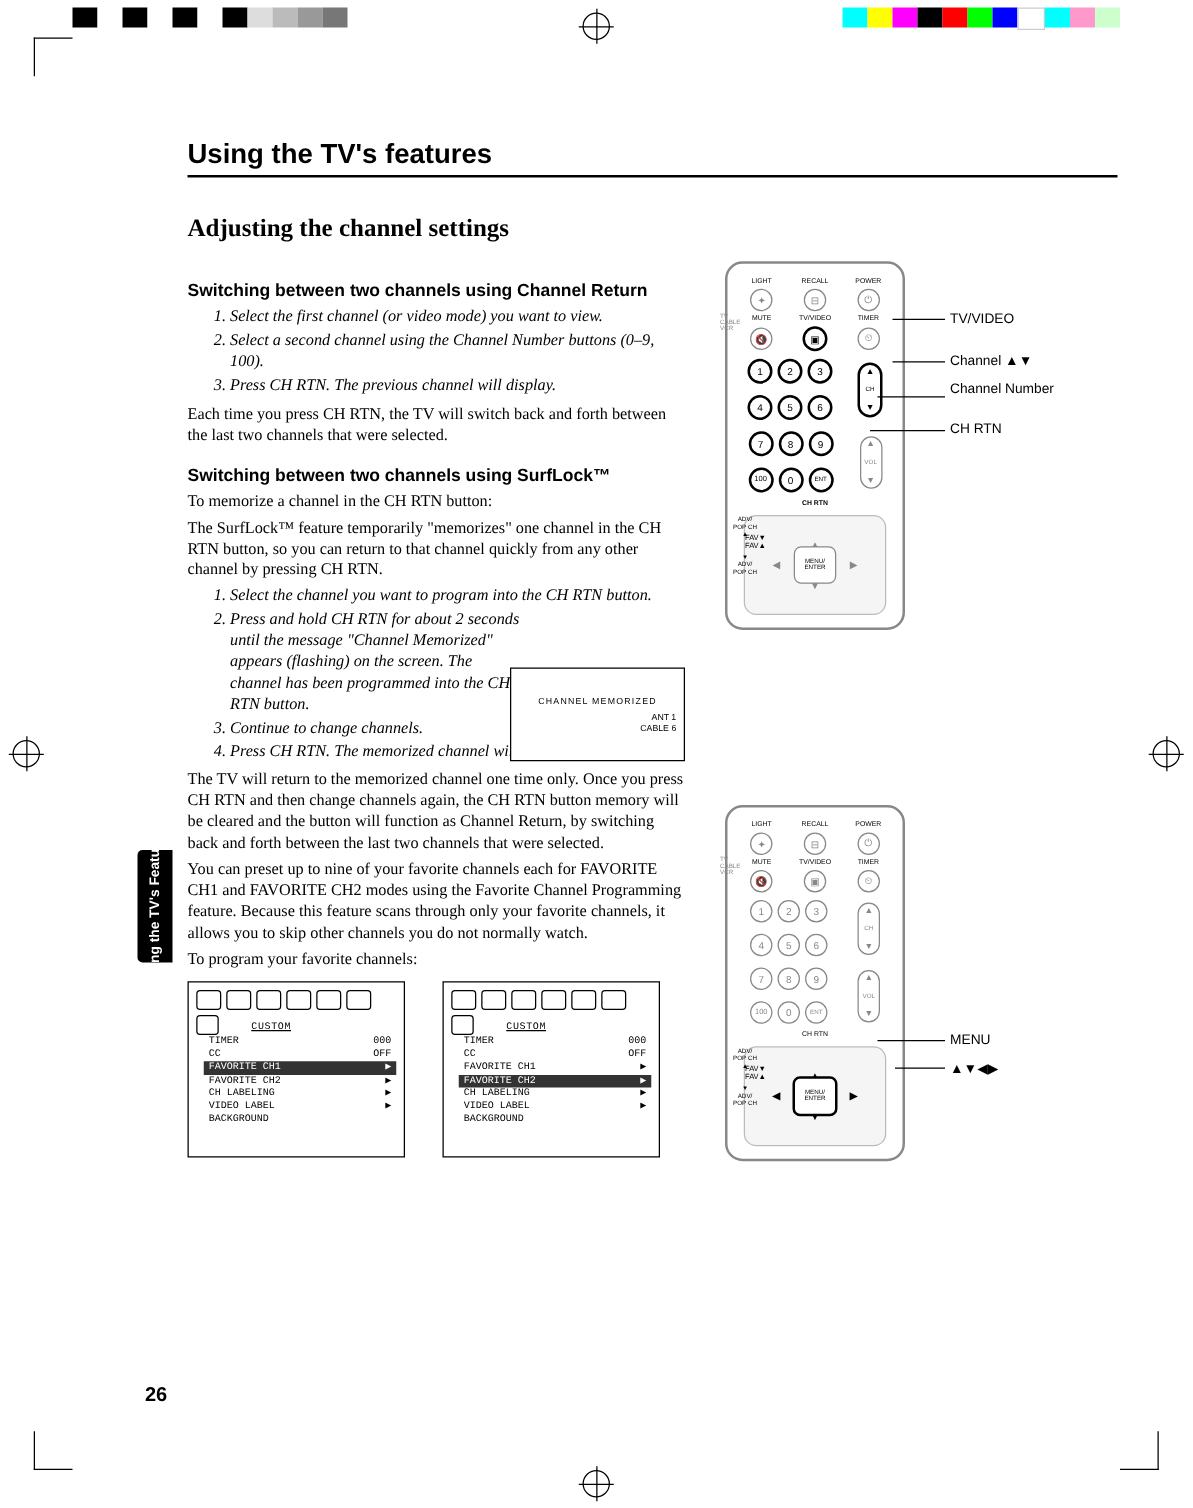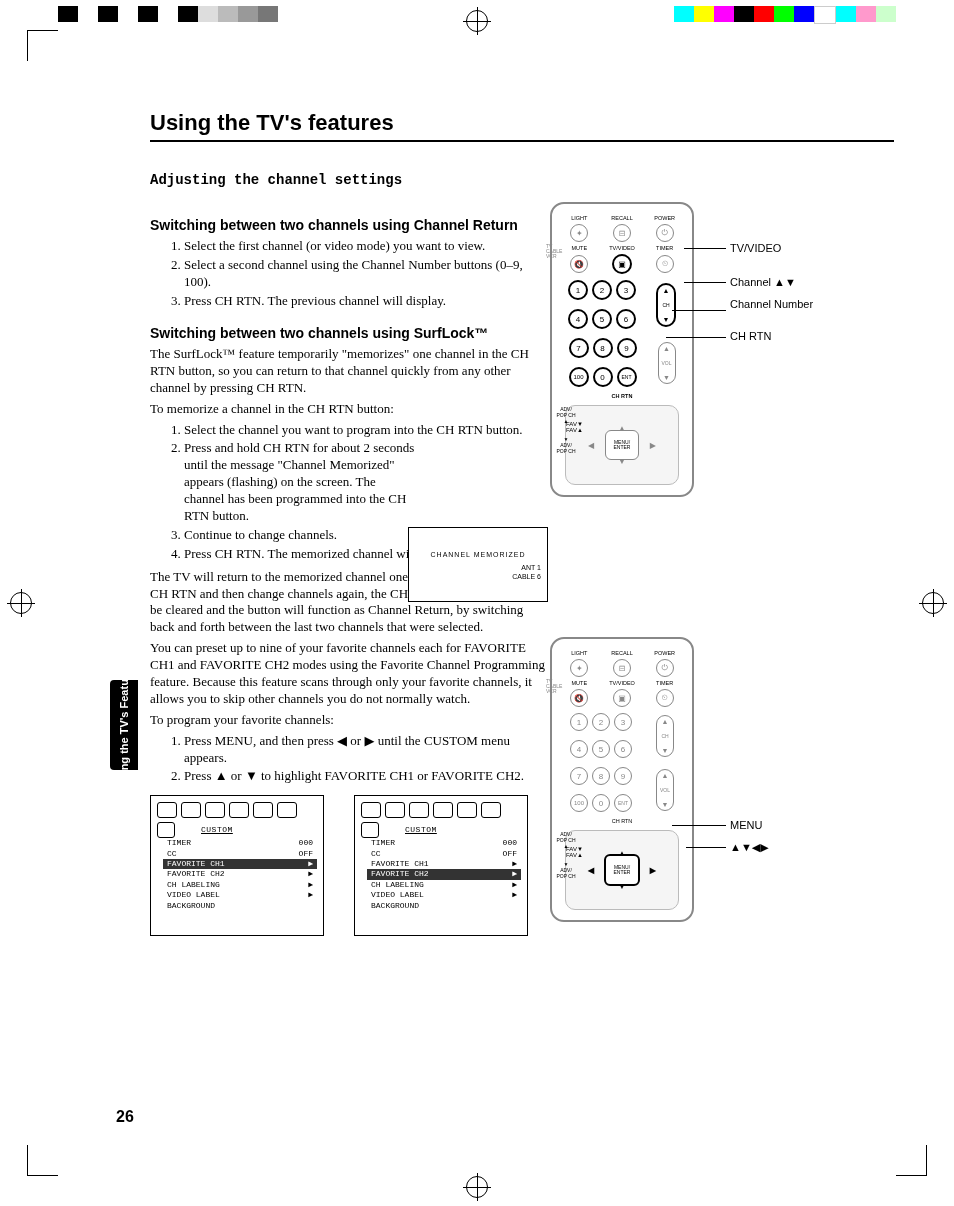--- a/index.html
+++ b/index.html
@@ -58,38 +58,39 @@
     font-weight: bold;
     font-size: 22px;
     margin: 0 0 4px 0;
   }
   .rule {
     border: none;
     border-top: 2px solid #000;
     margin: 0 0 30px 0;
   }
   h2 {
-    font-family: Liberation Mono, monospace;
+    font-family: Liberation Serif, serif;
     font-weight: bold;
-    font-size: 14px;
+    font-size: 20px;
     margin: 0 0 14px 0;
   }
   h3 {
     font-family: Arial, Helvetica, sans-serif;
     font-weight: bold;
     font-size: 14px;
     margin: 14px 0 4px 0;
   }
   .body {
     display: flex;
+    gap: 30px;
   }
   .col-left { width: 400px; font-size: 13px; line-height: 1.3; }
   .col-right { width: 290px; }
   .col-left p { margin: 4px 0; }
-  .col-left ol { margin: 4px 0 6px 0; padding-left: 34px; }
+  .col-left ol { margin: 4px 0 6px 0; padding-left: 34px; font-style: italic; }
   .col-left li { margin: 2px 0; }
 
   .sidebar-tab {
     position: absolute;
     left: 110px;
     top: 680px;
     width: 28px;
     height: 90px;
     background: #000;
     color: #fff;
@@ -259,44 +260,41 @@
 
   <div class="body">
     <div class="col-left" style="position:relative;">
 
       <h3>Switching between two channels using Channel Return</h3>
       <ol>
         <li>Select the first channel (or video mode) you want to view.</li>
         <li>Select a second channel using the Channel Number buttons (0–9, 100).</li>
         <li>Press CH RTN. The previous channel will display.</li>
       </ol>
+      <p>Each time you press CH RTN, the TV will switch back and forth between the last two channels that were selected.</p>
 
       <h3>Switching between two channels using SurfLock™</h3>
+      <p>To memorize a channel in the CH RTN button:</p>
       <p>The SurfLock™ feature temporarily "memorizes" one channel in the CH RTN button, so you can return to that channel quickly from any other channel by pressing CH RTN.</p>
-      <p>To memorize a channel in the CH RTN button:</p>
       <ol>
         <li>Select the channel you want to program into the CH RTN button.</li>
         <li style="width:235px">Press and hold CH RTN for about 2 seconds until the message "Channel Memorized" appears (flashing) on the screen. The channel has been programmed into the CH RTN button.</li>
         <li>Continue to change channels.</li>
         <li>Press CH RTN. The memorized channel will be selected.</li>
       </ol>
       <p>The TV will return to the memorized channel one time only. Once you press CH RTN and then change channels again, the CH RTN button memory will be cleared and the button will function as Channel Return, by switching back and forth between the last two channels that were selected.</p>
 
       <div class="osd-box osd-mem">
         <div style="text-align:center;letter-spacing:1px">CHANNEL  MEMORIZED</div>
         <div style="margin-top:4px">ANT  1</div>
         <div>CABLE     6</div>
       </div>
 
       <p>You can preset up to nine of your favorite channels each for FAVORITE CH1 and FAVORITE CH2 modes using the Favorite Channel Programming feature. Because this feature scans through only your favorite channels, it allows you to skip other channels you do not normally watch.</p>
       <p>To program your favorite channels:</p>
-      <ol>
-        <li>Press MENU, and then press ◀ or ▶ until the CUSTOM menu appears.</li>
-        <li>Press ▲ or ▼ to highlight FAVORITE CH1 or FAVORITE CH2.</li>
-      </ol>
 
       <div class="menu-row">
         <div class="menu-osd" id="menu1">
     <div class="tabrow">
       <div class="tabicon"></div>
               <div class="tabicon"></div>
               <div class="tabicon"></div>
       <div class="tabicon"></div>
               <div class="tabicon"></div>
               <div class="tabicon"></div>

